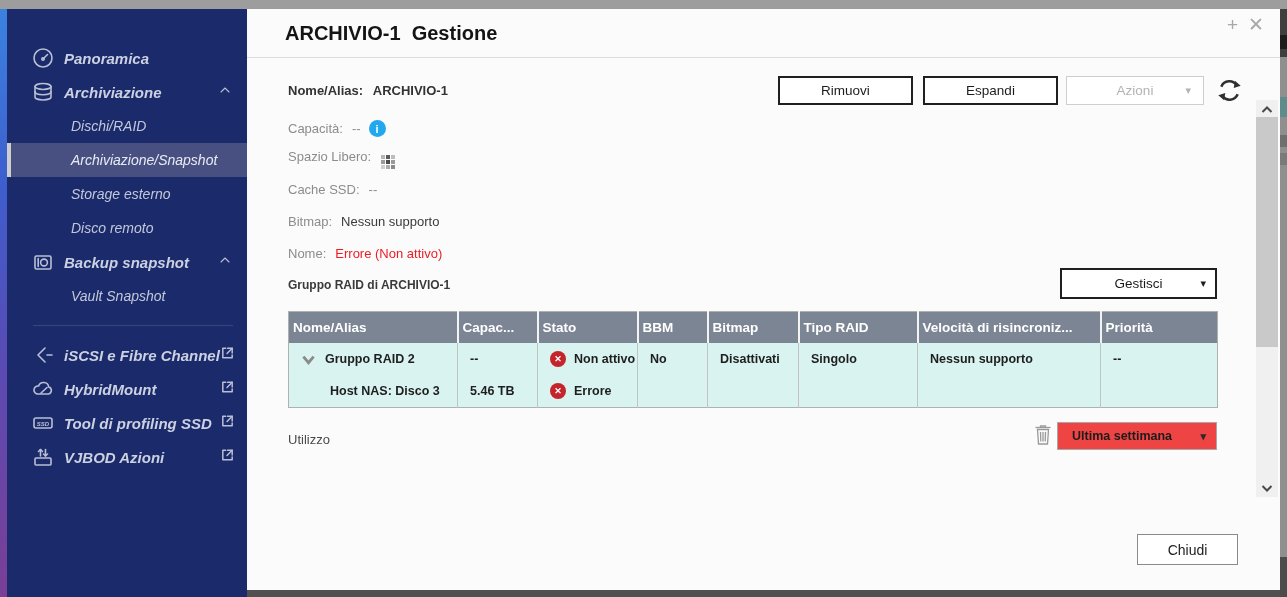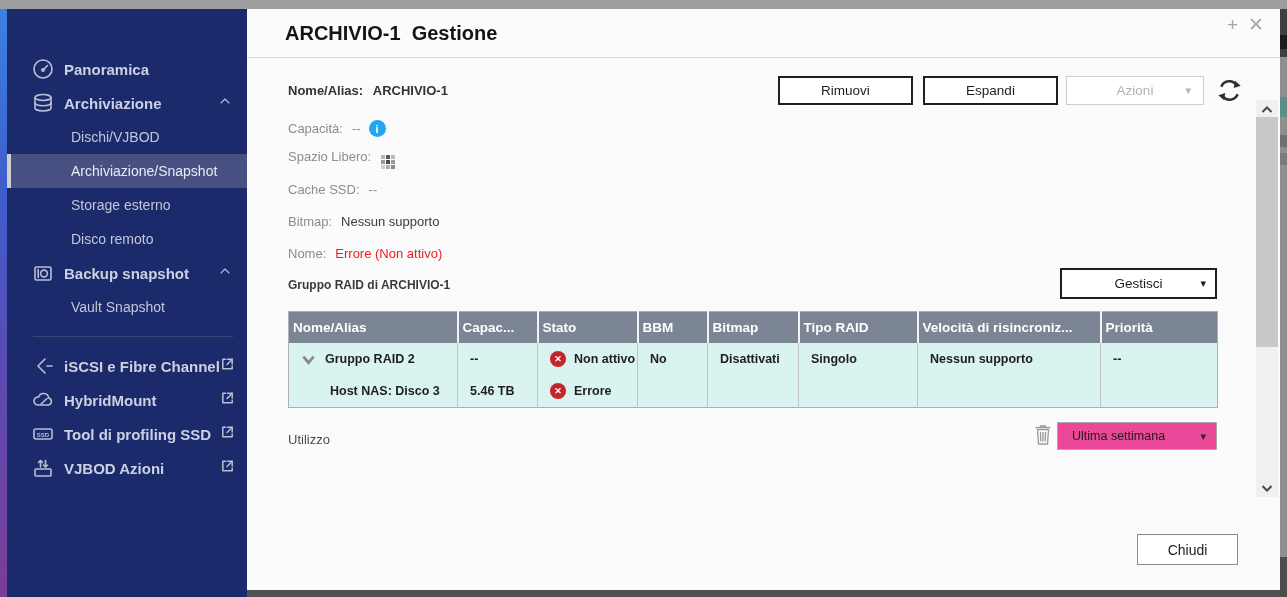--- a/index.html
+++ b/index.html
@@ -13,21 +13,21 @@
   .right-edge .seg1{position:absolute;left:0;top:0;width:7px;height:48px;background:#3f3f3f;}
   .right-edge .seg2{position:absolute;left:0;top:26px;width:7px;height:14px;background:#1d1d1d;}
   .right-edge .seg3{position:absolute;left:0;top:88px;width:7px;height:20px;background:#5d8c8a;}
   .right-edge .seg4{position:absolute;left:0;top:126px;width:7px;height:12px;background:#6f6f6f;}
   .right-edge .seg5{position:absolute;left:0;top:144px;width:7px;height:12px;background:#7a7a7a;}
   .right-edge .seg6{position:absolute;left:0;bottom:0;width:7px;height:40px;background:#4c4c4c;}
   .bottom-strip{position:absolute;left:247px;top:590px;width:1040px;height:7px;background:#515151;}
 
   
   .sidebar{position:absolute;left:7px;top:9px;width:240px;height:588px;background:#1b2a6a;color:#c2c7da;}
-  .nav{padding-top:43px;}
+  .nav{padding-top:32px;font-style:italic;}
   .nav-item{position:relative;height:34px;display:flex;align-items:center;cursor:pointer;}
   .nav-icon{position:absolute;left:23px;top:50%;transform:translateY(-50%);width:26px;height:26px;display:flex;align-items:center;justify-content:center;}
   .nav-label-section{margin-left:57px;font-size:15px;font-weight:700;color:#ccd1e2;}
   .nav-label-sub{margin-left:64px;font-size:14px;font-weight:400;color:#c2c7da;}
   .nav-caret{position:absolute;right:14px;top:50%;transform:translateY(-50%);}
   .nav-ext{position:absolute;right:12px;top:50%;transform:translateY(-50%);}
   .nav-item.selected{background:#475081;}
   .nav-item.selected::before{content:"";position:absolute;left:0;top:0;bottom:0;width:4px;background:#cfcfcf;}
   .nav-item.selected .nav-label-sub{color:#e9ebf4;}
   .nav-divider{height:1px;background:#3a4677;margin:12px 14px 12px 26px;}
@@ -79,22 +79,22 @@
   .raid-table td:last-child{border-right:none;}
   .cell-flex{display:flex;align-items:center;}
   .row-chevron{margin-right:9px;flex:0 0 auto;display:inline-flex;cursor:pointer;}
   .indent{padding-left:29px;display:inline-block;}
   .err-icon{flex:0 0 auto;width:16px;height:16px;border-radius:50%;background:#c5242a;color:#fff;font-size:9px;
     font-weight:700;display:inline-flex;align-items:center;justify-content:center;margin-right:8px;}
 
   
   .usage-label{position:absolute;left:41px;top:423px;font-size:13px;color:#4a4a4a;}
   .trash{position:absolute;left:787px;top:414px;width:18px;height:24px;cursor:pointer;}
-  .period-select{position:absolute;left:810px;top:413px;width:160px;height:28px;background:#ec4899;border:1px solid #a8a8a8;
-    box-sizing:border-box;display:flex;align-items:center;font-size:12.5px;color:#1c1c1c;cursor:pointer;}
+  .period-select{position:absolute;left:810px;top:413px;width:160px;height:28px;background:#ef4444;border:1px solid #a8a8a8;
+    box-sizing:border-box;display:flex;align-items:center;font-size:12.5px;color:#1c1c1c;cursor:pointer;font-weight:bold;}
   .period-select .sel-label{margin-left:14px;}
   .period-select .caret{position:absolute;right:10px;color:#2a2a2a;font-size:11px;}
 
   .btn-close{position:absolute;left:890px;top:525px;width:101px;height:31px;background:#fff;border:1px solid #8a8a8a;
     box-sizing:border-box;display:flex;align-items:center;justify-content:center;font-size:14px;color:#1c1c1c;cursor:pointer;}
 
   
   .scrollbar{position:absolute;left:1009px;top:91px;width:22px;height:397px;background:#f0f0f0;}
   .sb-up,.sb-down{position:absolute;left:0;width:22px;height:18px;display:flex;align-items:center;justify-content:center;cursor:pointer;}
   .sb-up{top:0;}
@@ -133,21 +133,21 @@
         </span>
         <span class="nav-label-section">Archiviazione</span>
         <span class="nav-caret">
           <svg width="16" height="16" viewBox="0 0 24 24">
               <polyline points="6,15 12,9 18,15"></polyline>
             </svg>
         </span>
       </div>
 
       <div class="nav-item">
-        <span class="nav-label-sub">Dischi/VJBOD</span>
+        <span class="nav-label-sub">Dischi/RAID</span>
       </div>
       <div class="nav-item selected">
         <span class="nav-label-sub">Archiviazione/Snapshot</span>
       </div>
       <div class="nav-item">
         <span class="nav-label-sub">Storage esterno</span>
       </div>
       <div class="nav-item">
         <span class="nav-label-sub">Disco remoto</span>
       </div>

